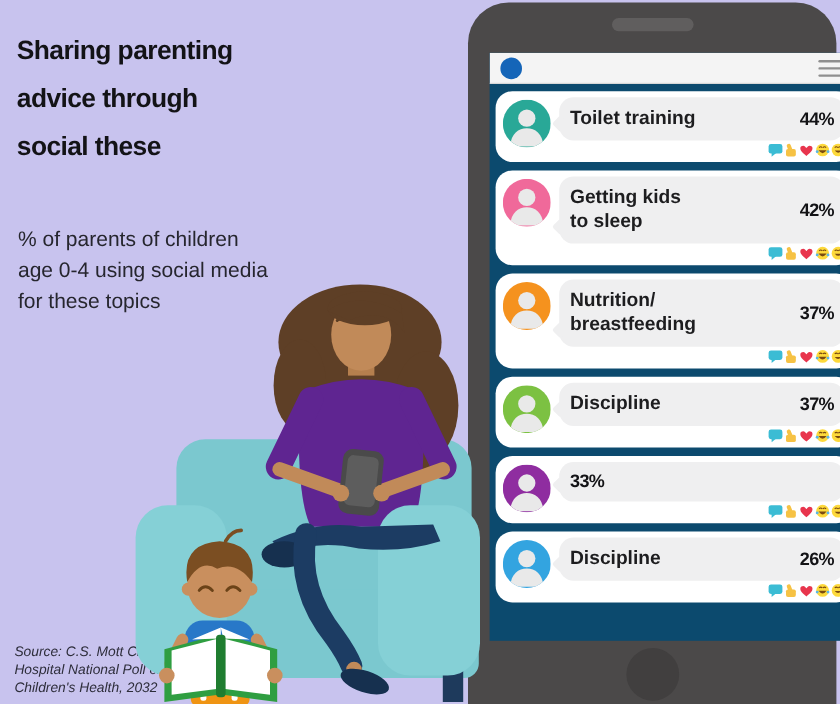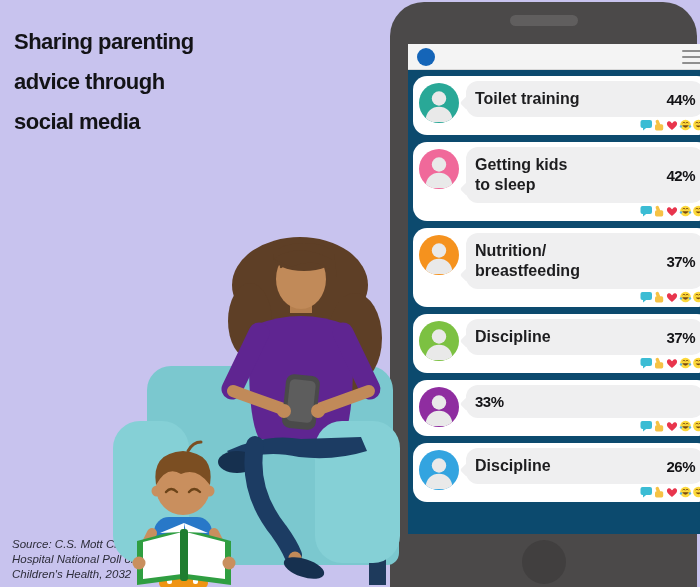--- a/index.html
+++ b/index.html
@@ -61,21 +61,26 @@
   .illus { position:absolute; left:85px; top:233px; width:330px; height:354px; z-index:2; }
 </style>
 </head>
 <body>
 
 <div class="stage">
 
   <div class="title">
     <div>Sharing parenting</div>
     <div>advice through</div>
-    <div>social media</div>
+    <div>social these</div>
+  </div>
+  <div class="subtitle">
+    <div>% of parents of children</div>
+    <div>age 0-4 using social media</div>
+    <div>for these topics</div>
   </div>
   <div class="source">
     <div>Source: C.S. Mott Children's</div>
     <div>Hospital National Poll on</div>
     <div>Children's Health, 2032</div>
   </div>
 
   <div class="phone">
     <div class="speaker"></div>
     <div class="screen">

